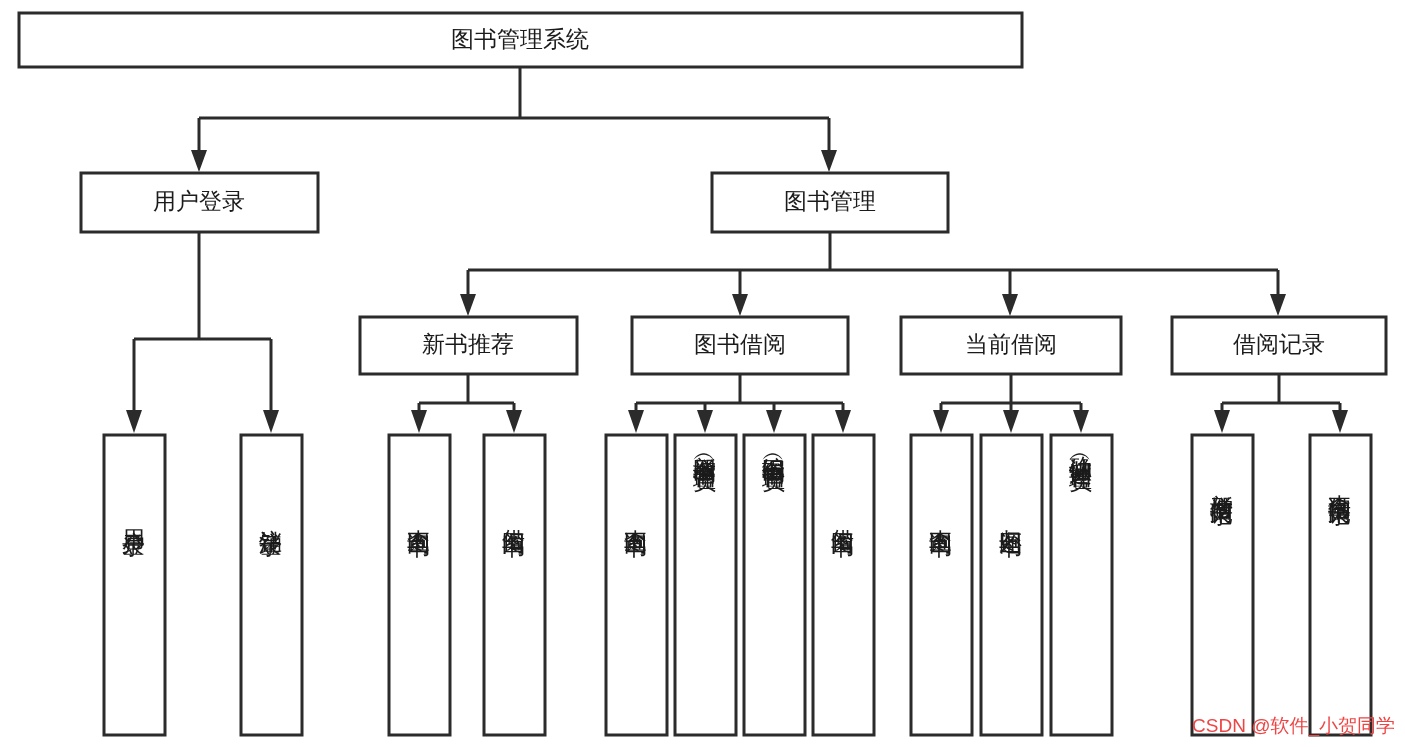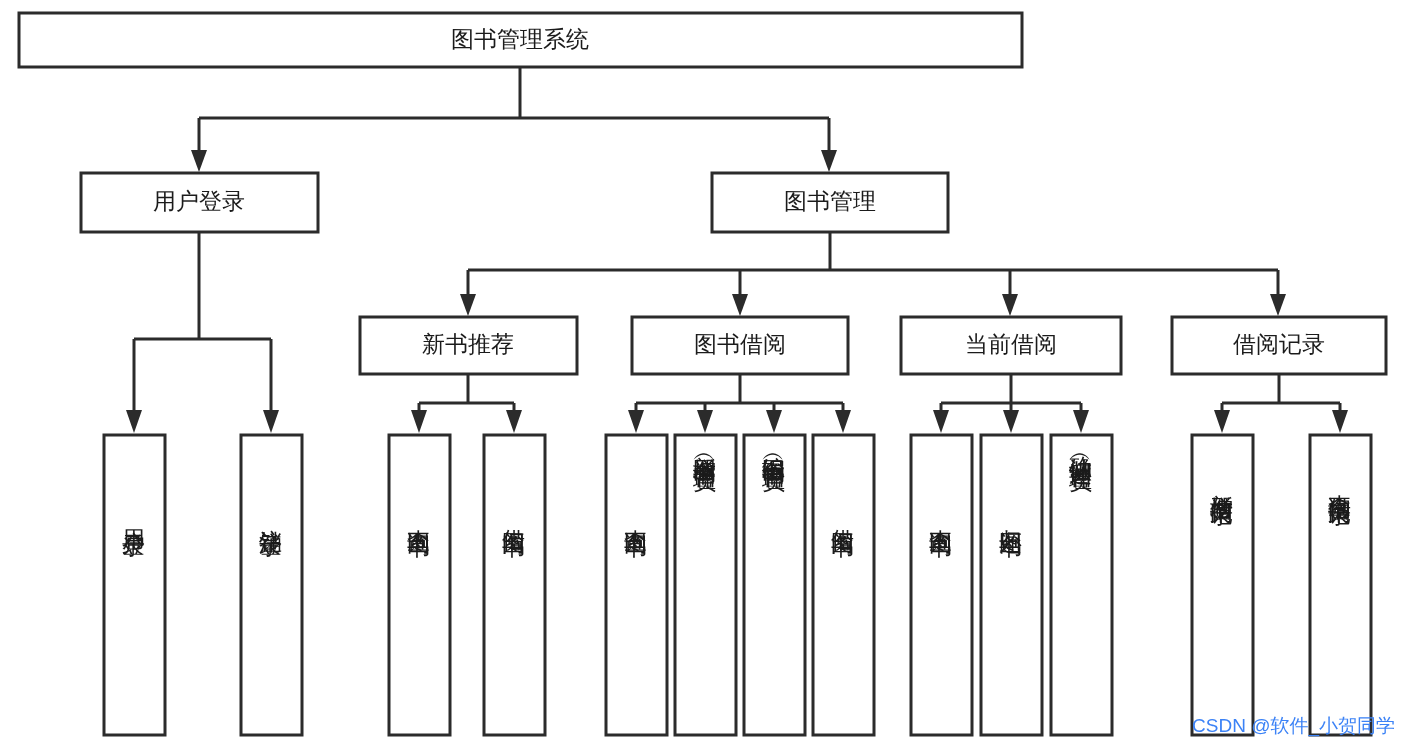--- a/index.html
+++ b/index.html
@@ -55,21 +55,21 @@
     writing-mode: vertical-rl;
     text-orientation: upright;
     letter-spacing: 2px;
   }
   .watermark-text {
     position: absolute;
     right: 10px;
     bottom: 8px;
     font-family: "Liberation Sans", "DejaVu Sans", sans-serif;
     font-size: 19px;
-    color: #3b82f6;
+    color: #ef4444;
     white-space: nowrap;
     pointer-events: none;
   }
 </style>
 </head>
 <body>
 
 <div id="diagram-root">
 
   <svg class="flow-canvas" viewBox="0 0 1405 747" xmlns="http://www.w3.org/2000/svg">

